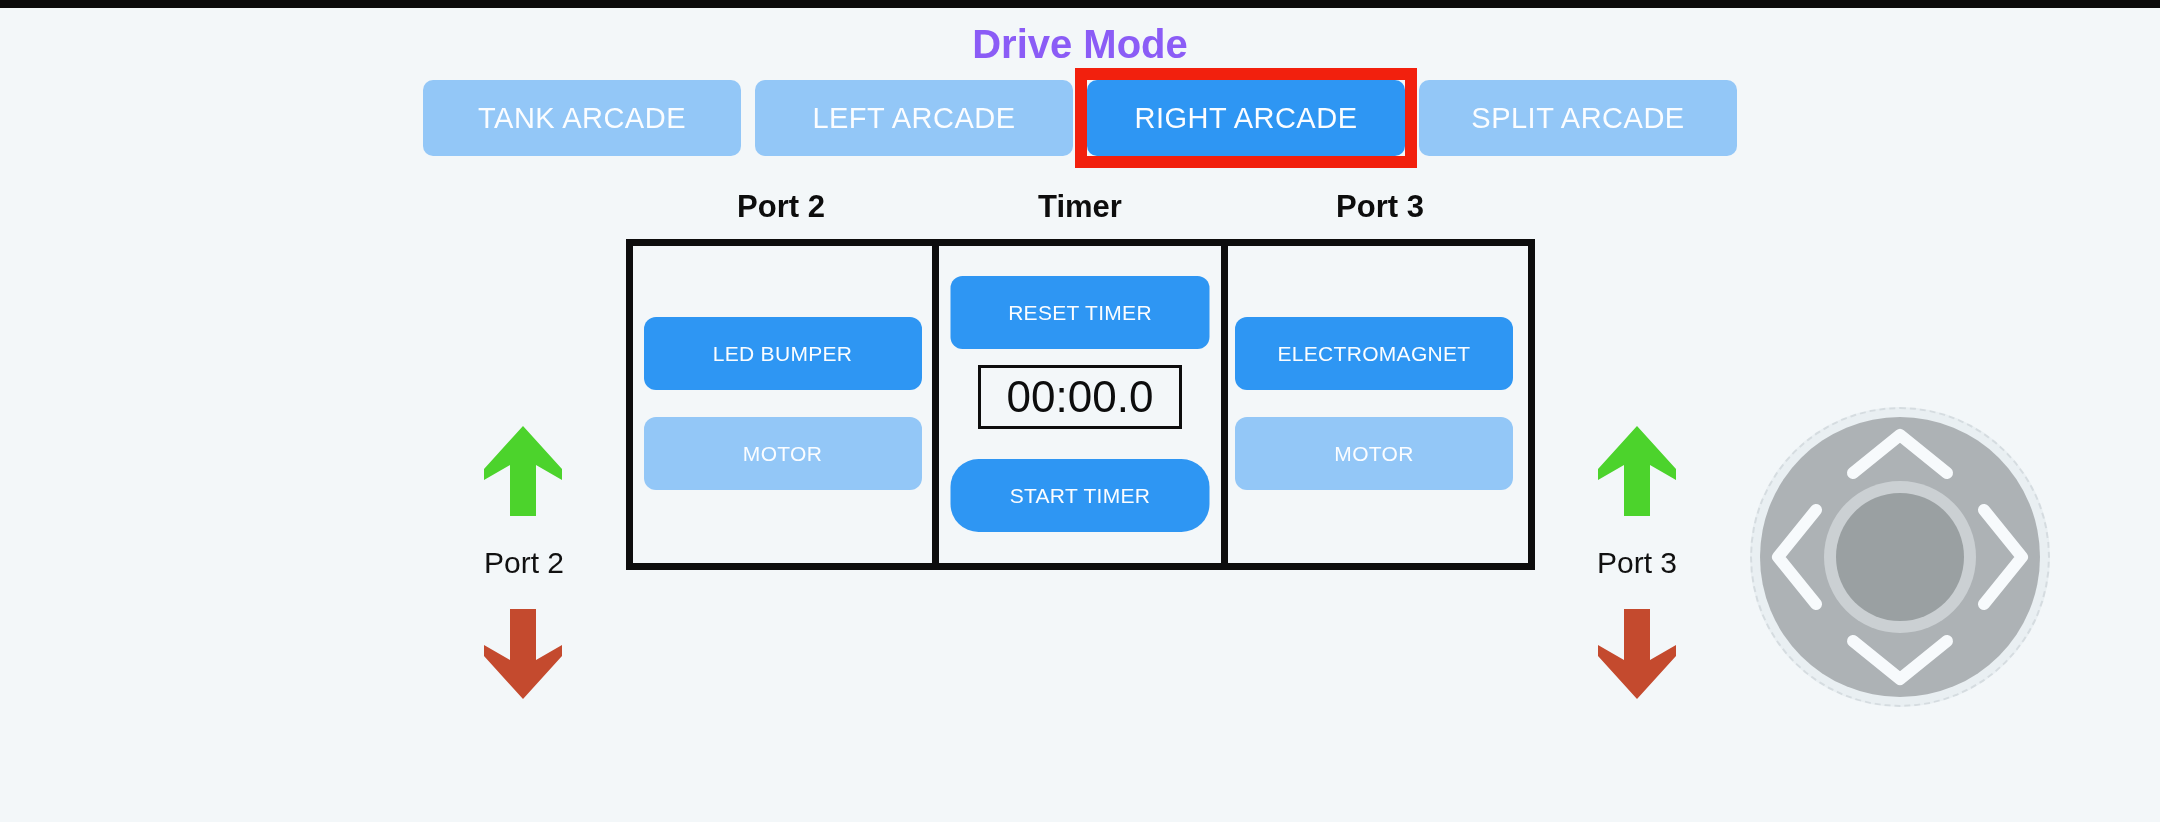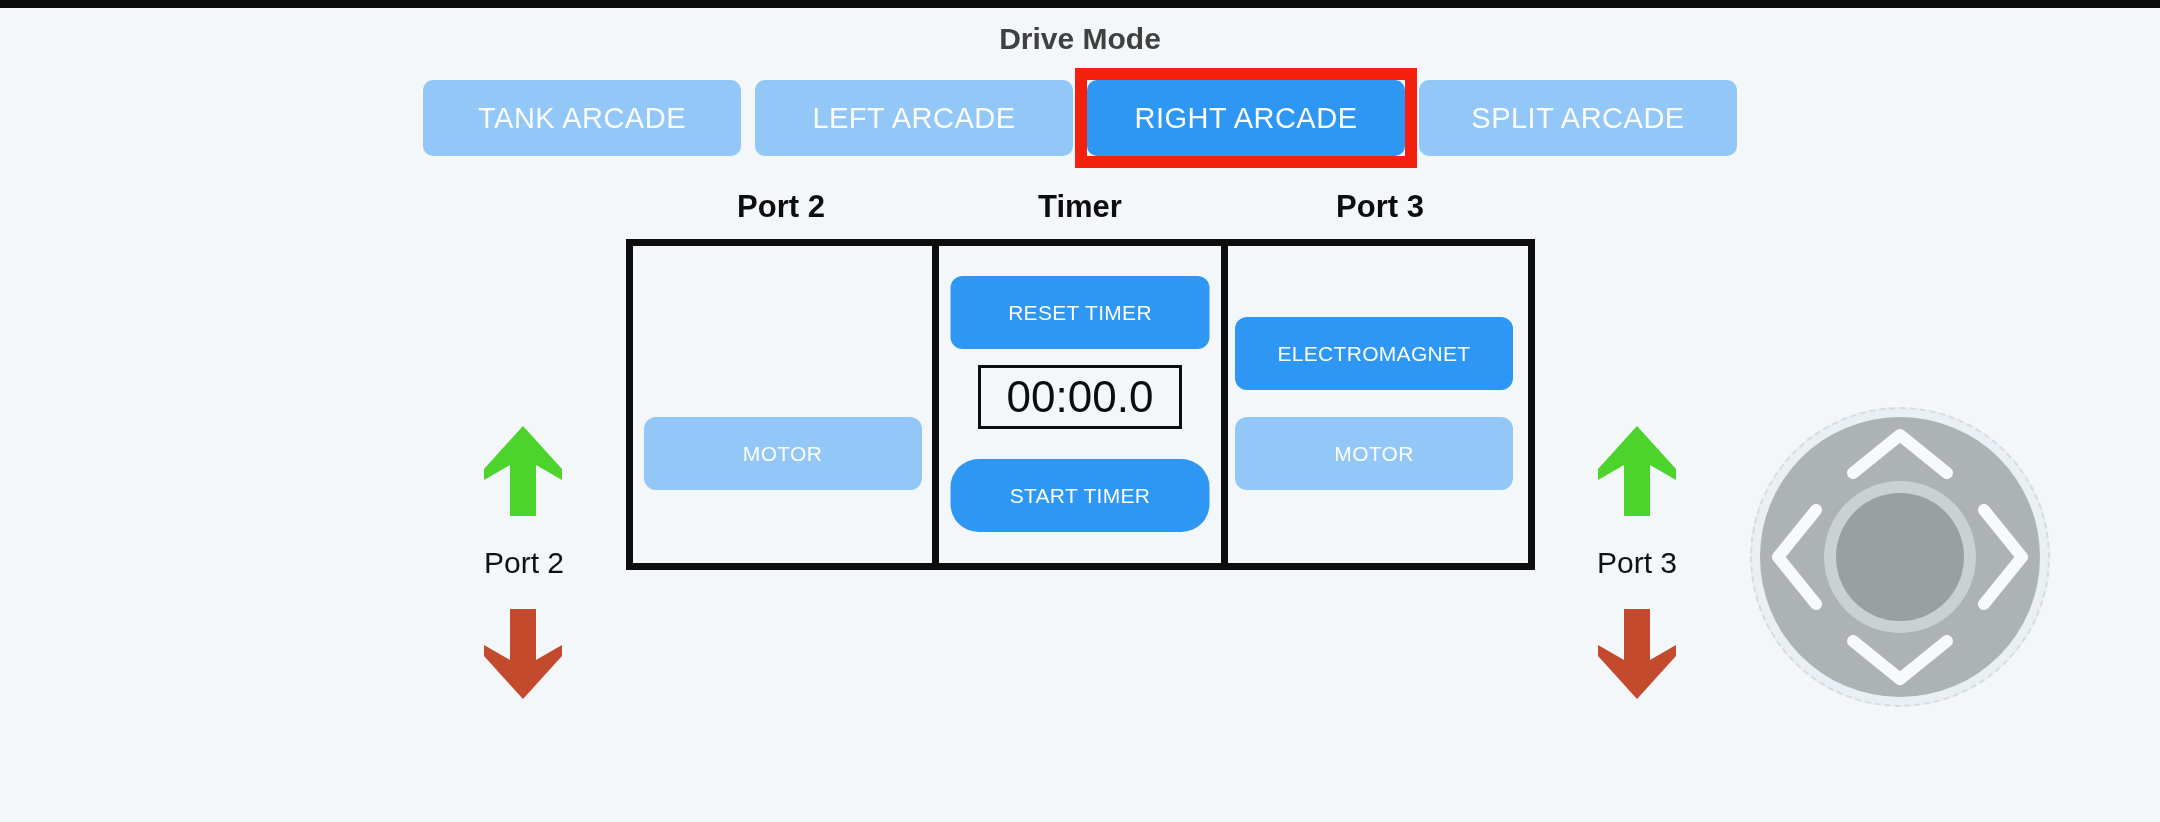--- a/index.html
+++ b/index.html
@@ -8,21 +8,21 @@
     font-family: "Liberation Sans", sans-serif;
     background: var(--bg, #F3F7F9);
     overflow: hidden;
   }
   #app { position: relative; width: 2160px; height: 822px; }
 
   .topbar { position: absolute; left: 0; top: 0; width: 2160px; height: 8px; background: #0b0b0b; }
 
   .page-title {
     position: absolute; top: 22px; left: 1080px; transform: translateX(-50%);
-    font-size: 30px; font-weight: bold; color: #404040; white-space: nowrap;
+    font-size: 40px; font-weight: bold; color: #8b5cf6; white-space: nowrap;
   }
 
   .mode-row {
     position: absolute; left: 0; top: 80px; width: 2160px;
     display: flex; justify-content: center; align-items: center; gap: 14px;
   }
   .btn {
     display: flex; align-items: center; justify-content: center;
     border: none; cursor: pointer; color: #fbfdff; white-space: nowrap;
     font-family: "Liberation Sans", sans-serif;
@@ -114,20 +114,21 @@
     </div>
     <button class="btn mode-btn">SPLIT ARCADE</button>
   </div>
 
   <div class="col-header hdr-port2">Port 2</div>
   <div class="col-header hdr-timer">Timer</div>
   <div class="col-header hdr-port3">Port 3</div>
 
   <div class="panel">
     <div class="panel-col col-port2">
+      <button class="btn panel-btn device-btn on btn-led">LED BUMPER</button>
       <button class="btn panel-btn device-btn off btn-motor">MOTOR</button>
     </div>
     <div class="panel-col col-timer">
       <button class="btn panel-btn timer-btn on btn-reset">RESET TIMER</button>
       <div class="timer-display">00:00.0</div>
       <button class="btn panel-btn timer-btn on btn-start">START TIMER</button>
     </div>
     <div class="panel-col col-port3">
       <button class="btn panel-btn device-btn on btn-led">ELECTROMAGNET</button>
       <button class="btn panel-btn device-btn off btn-motor">MOTOR</button>

